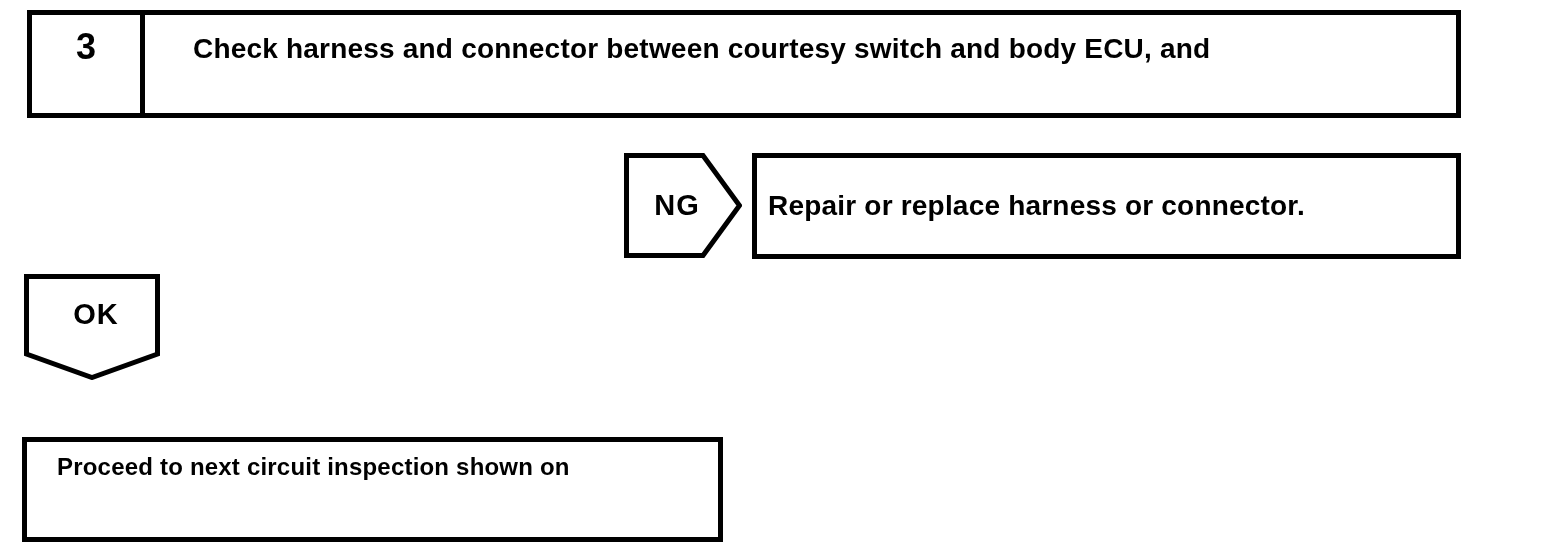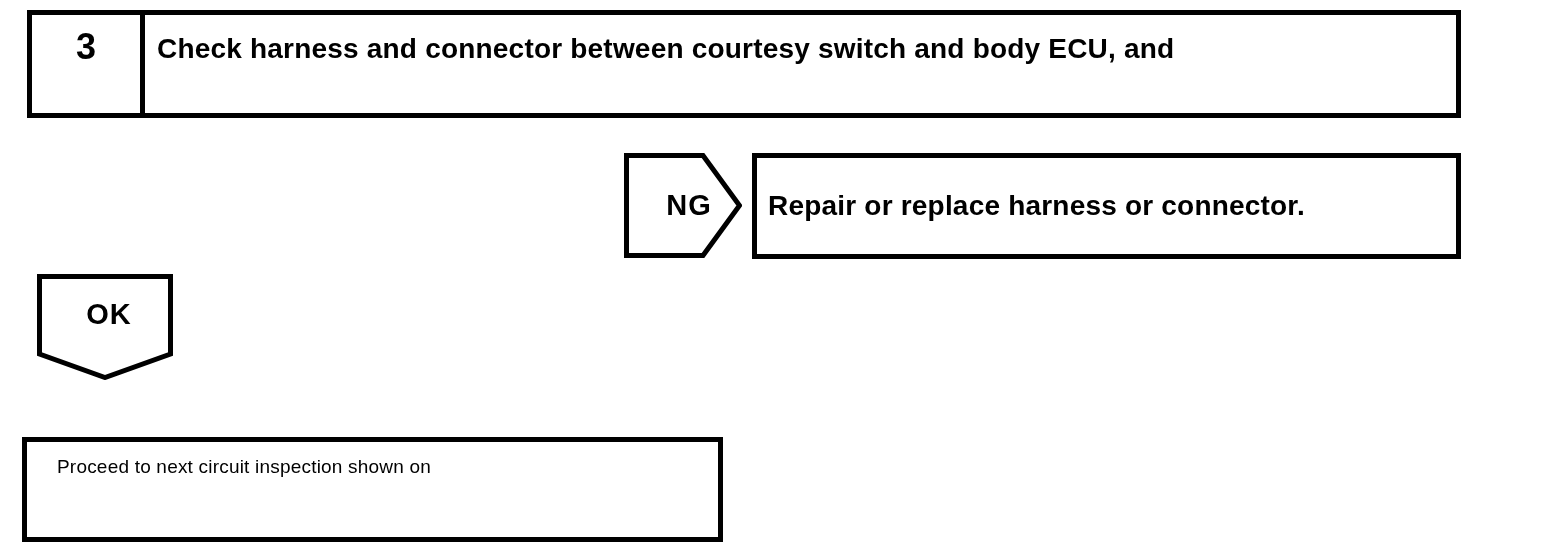--- a/index.html
+++ b/index.html
@@ -34,44 +34,45 @@
     font-weight: bold;
     line-height: 1;
   }
   .step-title-cell {
     flex: 1;
     padding: 16px 24px 0 12px;
     font-size: 28px;
     font-weight: bold;
     line-height: 35px;
     letter-spacing: 0.2px;
+    margin-left: 36px;
   }
 
   
   .ng-connector {
     position: absolute;
     left: 624px; top: 153px;
     width: 118px; height: 105px;
   }
   .ok-connector {
     position: absolute;
-    left: 37px; top: 274px;
+    left: 24px; top: 274px;
     width: 144px; height: 106px; padding-left: 24px;
   }
   .connector-svg { position: absolute; left: 0; top: 0; display: block; }
   .connector-label {
     position: absolute;
     display: flex;
     align-items: center;
     justify-content: center;
     font-size: 29px;
     font-weight: bold;
     letter-spacing: 1px;
   }
-  .ng-connector .connector-label { left: 0; top: 0; width: 106px; height: 100%; margin-left: 12px; }
+  .ng-connector .connector-label { left: 0; top: 0; width: 106px; height: 100%; }
   .ok-connector .connector-label { left: 0; top: 0; width: 100%; height: 80px; }
 
   
   .ng-action-box {
     position: absolute;
     left: 752px; top: 153px;
     width: 709px; height: 106px;
     border: 5px solid #000;
     display: flex;
     align-items: center;
@@ -81,22 +82,22 @@
     letter-spacing: 0.2px;
     background: #fff;
     text-align: center;
   }
   .ok-action-box {
     position: absolute;
     left: 22px; top: 437px;
     width: 701px; height: 105px;
     border: 5px solid #000;
     padding: 8px 20px 0 30px;
-    font-size: 19px;
-    font-weight: normal;
+    font-size: 24px;
+    font-weight: bold;
     line-height: 33px;
     letter-spacing: 0.2px;
     background: #fff;
   }
 </style>
 </head>
 <body>
 
 <div class="canvas">
 

